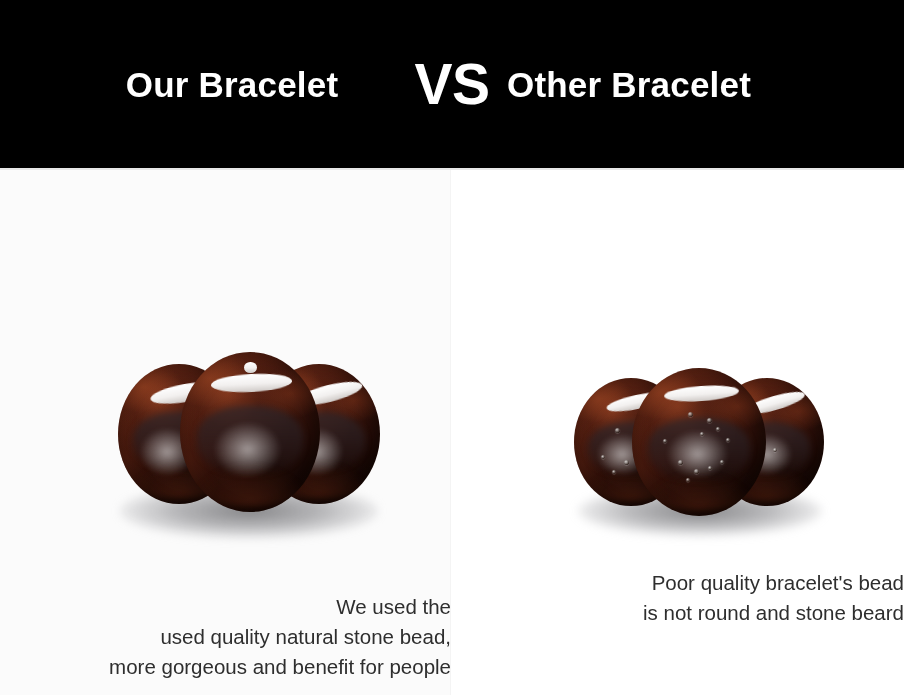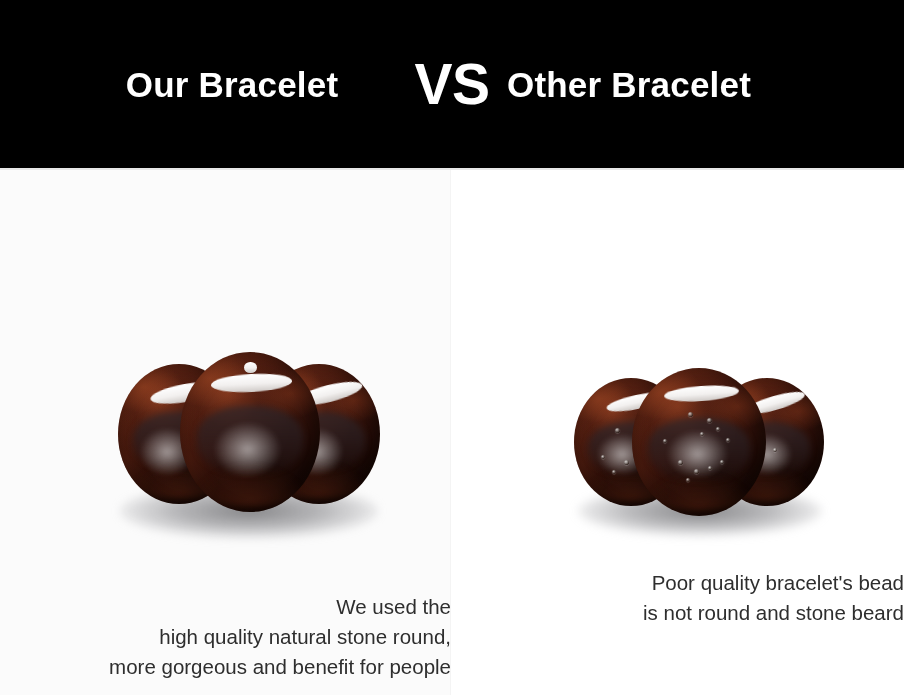--- a/index.html
+++ b/index.html
@@ -306,21 +306,21 @@
         <div class="pit" style="left:66%; top:62%; width:4px; height:4px;"></div>
         <div class="pit" style="left:40%; top:74%; width:4px; height:4px;"></div>
         <div class="rim"></div>
       </div>
 
     </div>
   </div>
 
   <div class="caption" style="left:0px; top:592px; width:451px;">
     <span class="cline">We used the</span>
-    <span class="cline">high quality natural stone round,</span>
+    <span class="cline">used quality natural stone bead,</span>
     <span class="cline">more gorgeous and benefit for people</span>
   </div>
 
   <div class="caption" style="left:451px; top:568px; width:453px;">
     <span class="cline">Poor quality bracelet's bead</span>
     <span class="cline">is not round and stone beard</span>
   </div>
 
 </div>
 

